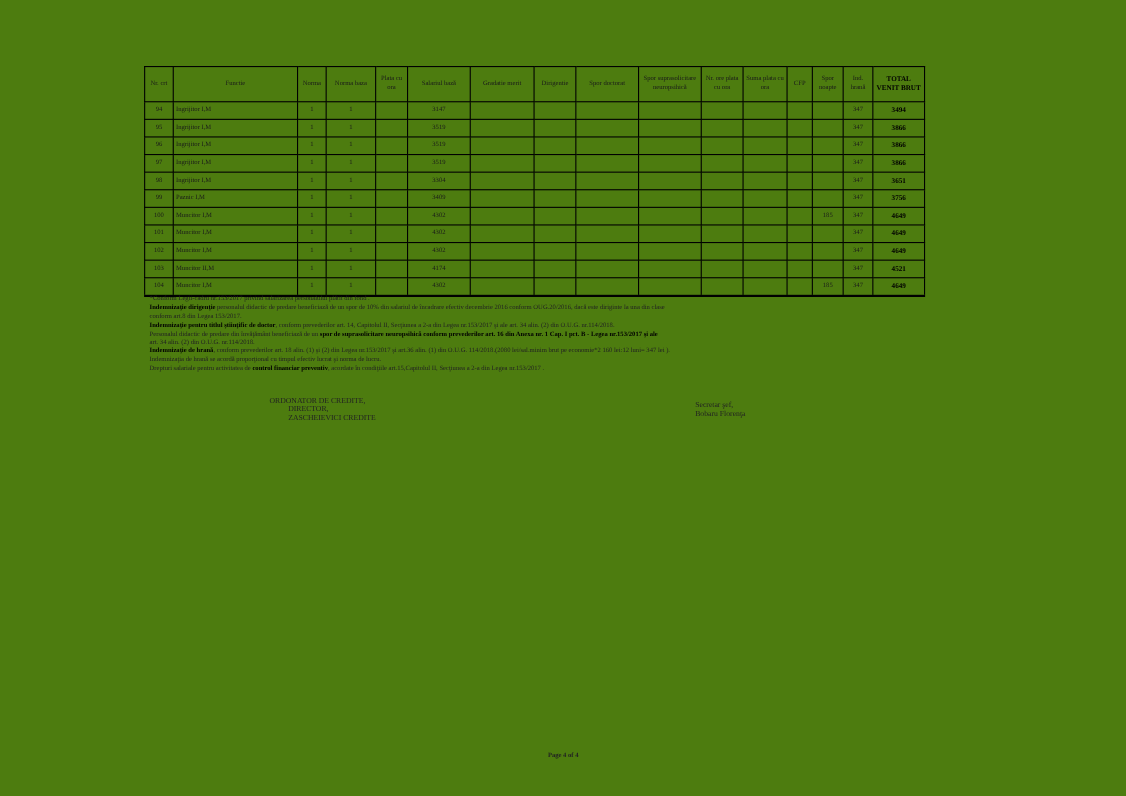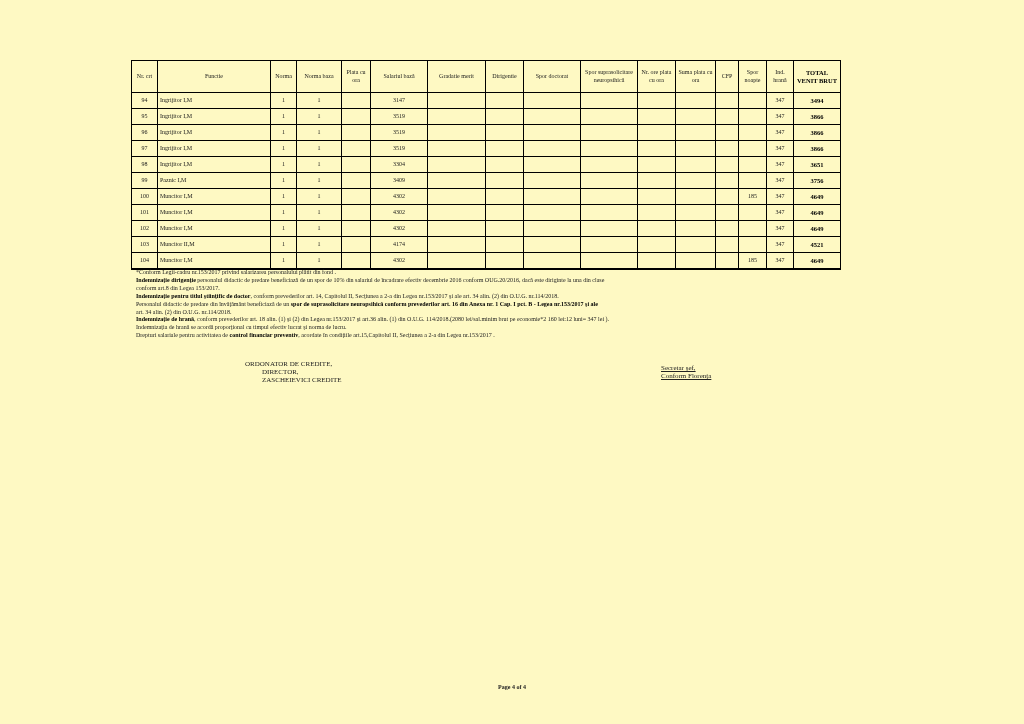--- a/index.html
+++ b/index.html
@@ -4,21 +4,21 @@
 <style>
   html,body { margin:0; padding:0; }
   body {
     width:1024px; height:724px;
     background:#ffffff;
     font-family:"Liberation Serif", serif;
     color:#111;
     position:relative;
     overflow:hidden;
   }
-  .sheet { position:absolute; inset:0; background:#fef9c3; }
+  .sheet { position:absolute; inset:0; background:#4d7c0f; }
 
   table.pay {
     border-collapse:collapse;
     table-layout:fixed;
     position:absolute;
     left:131px; top:60px;
     width:709px;
     border:1px solid #000;
     border-bottom:2px solid #000;
   }
@@ -37,21 +37,21 @@
   table.pay tbody td { height:15px; }
   table.pay td.left { text-align:left; }
   table.pay th.total, table.pay td.total { font-weight:bold; font-size:6.5px; color:#000; }
 
   .footnotes { position:absolute; left:136px; top:269px; width:750px; }
   .fn-line { font-size:6px; line-height:7.9px; white-space:nowrap; color:#222; }
   .fn-line .b { font-weight:bold; color:#000; }
 
   .sig-left  { position:absolute; left:245px; top:360px; font-size:7px; line-height:8.2px; color:#222; }
   .sig-left .indent { padding-left:17px; }
-  .sig-right { position:absolute; left:661px; top:364px; font-size:7px; line-height:8.2px; color:#222;text-decoration:underline; }
+  .sig-right { position:absolute; left:632px; top:364px; font-size:7px; line-height:8.2px; color:#222; }
 
   .page-footer {
     position:absolute; left:0; right:0; top:684px;
     text-align:center; font-size:6px; font-weight:bold; color:#222;
   }
 </style>
 </head>
 <body>
 
 <div class="sheet">
@@ -309,18 +309,18 @@
       <div class="fn-line"><span>Drepturi salariale pentru activitatea de </span><span class="b">control financiar preventiv</span><span>, acordate în condiţiile art.15,Capitolul II, Secţiunea a 2-a din Legea nr.153/2017 .</span></div>
     </div>
 
   <div class="sig-left">
       <div>ORDONATOR DE CREDITE,</div>
       <div class="indent">DIRECTOR,</div>
       <div class="indent">ZASCHEIEVICI CREDITE</div>
     </div>
   <div class="sig-right">
       <div>Secretar şef,</div>
-      <div>Conform Florenţa</div>
+      <div>Bobaru Florenţa</div>
     </div>
 
   <div class="page-footer">Page 4 of 4</div>
 
 </div>
 
 </body></html>

